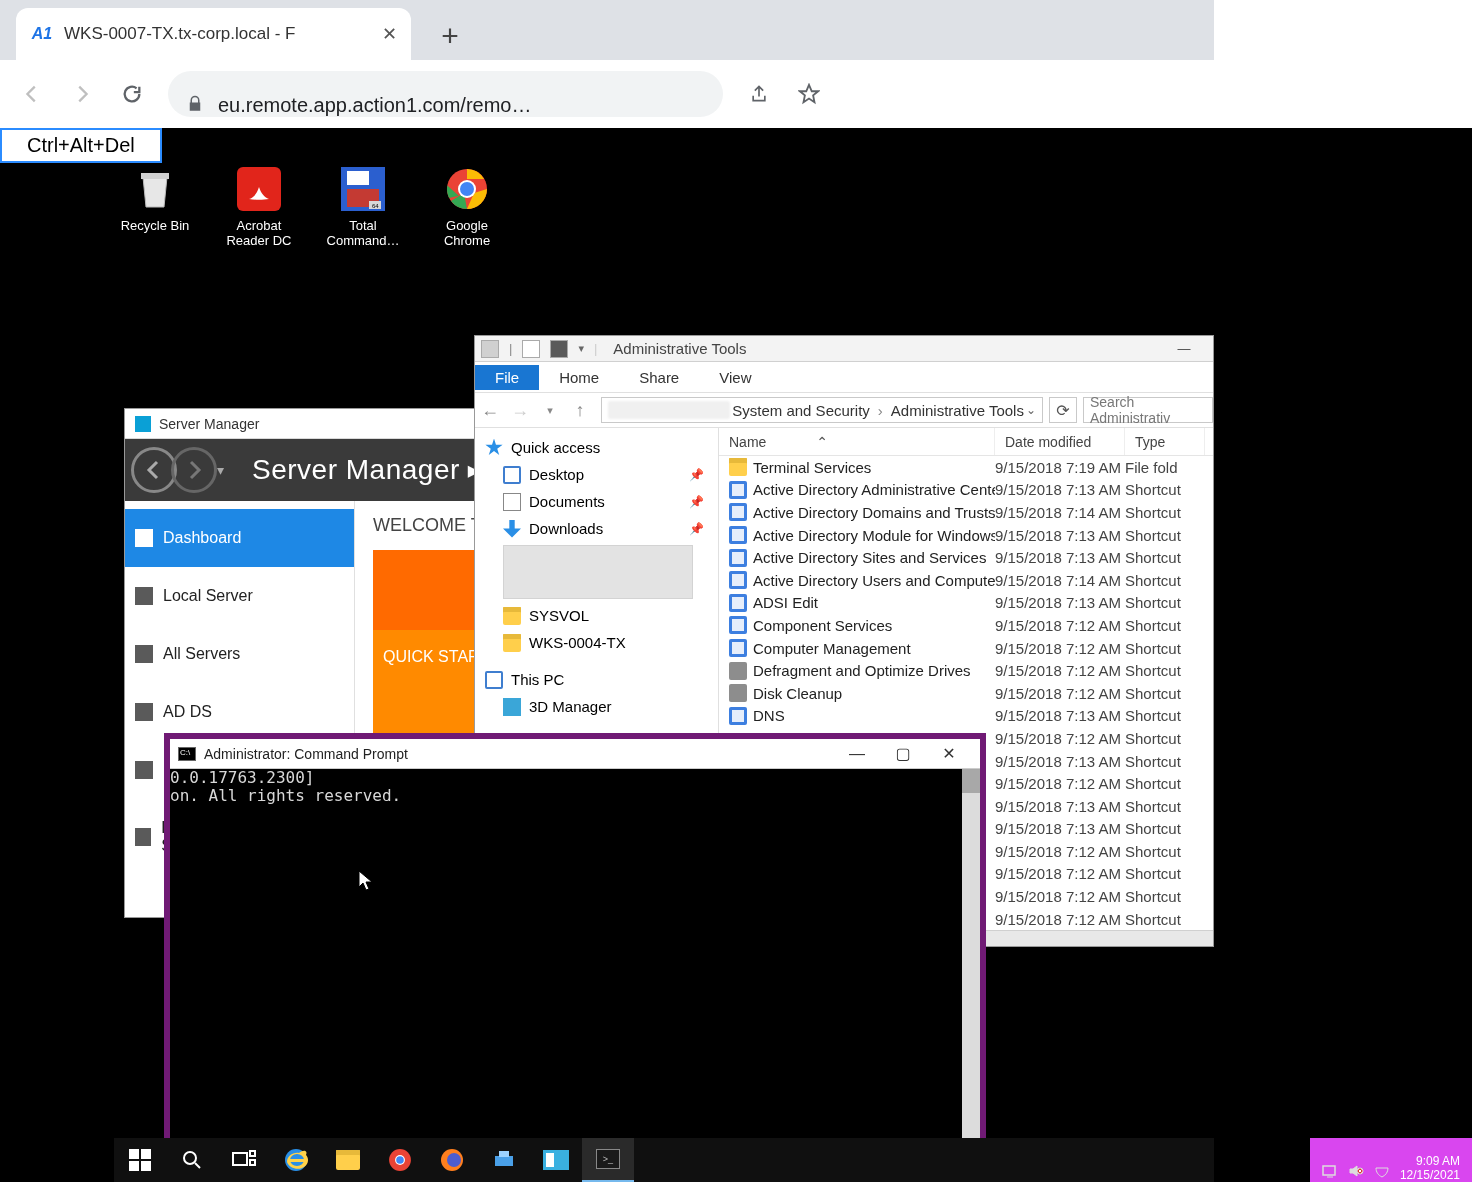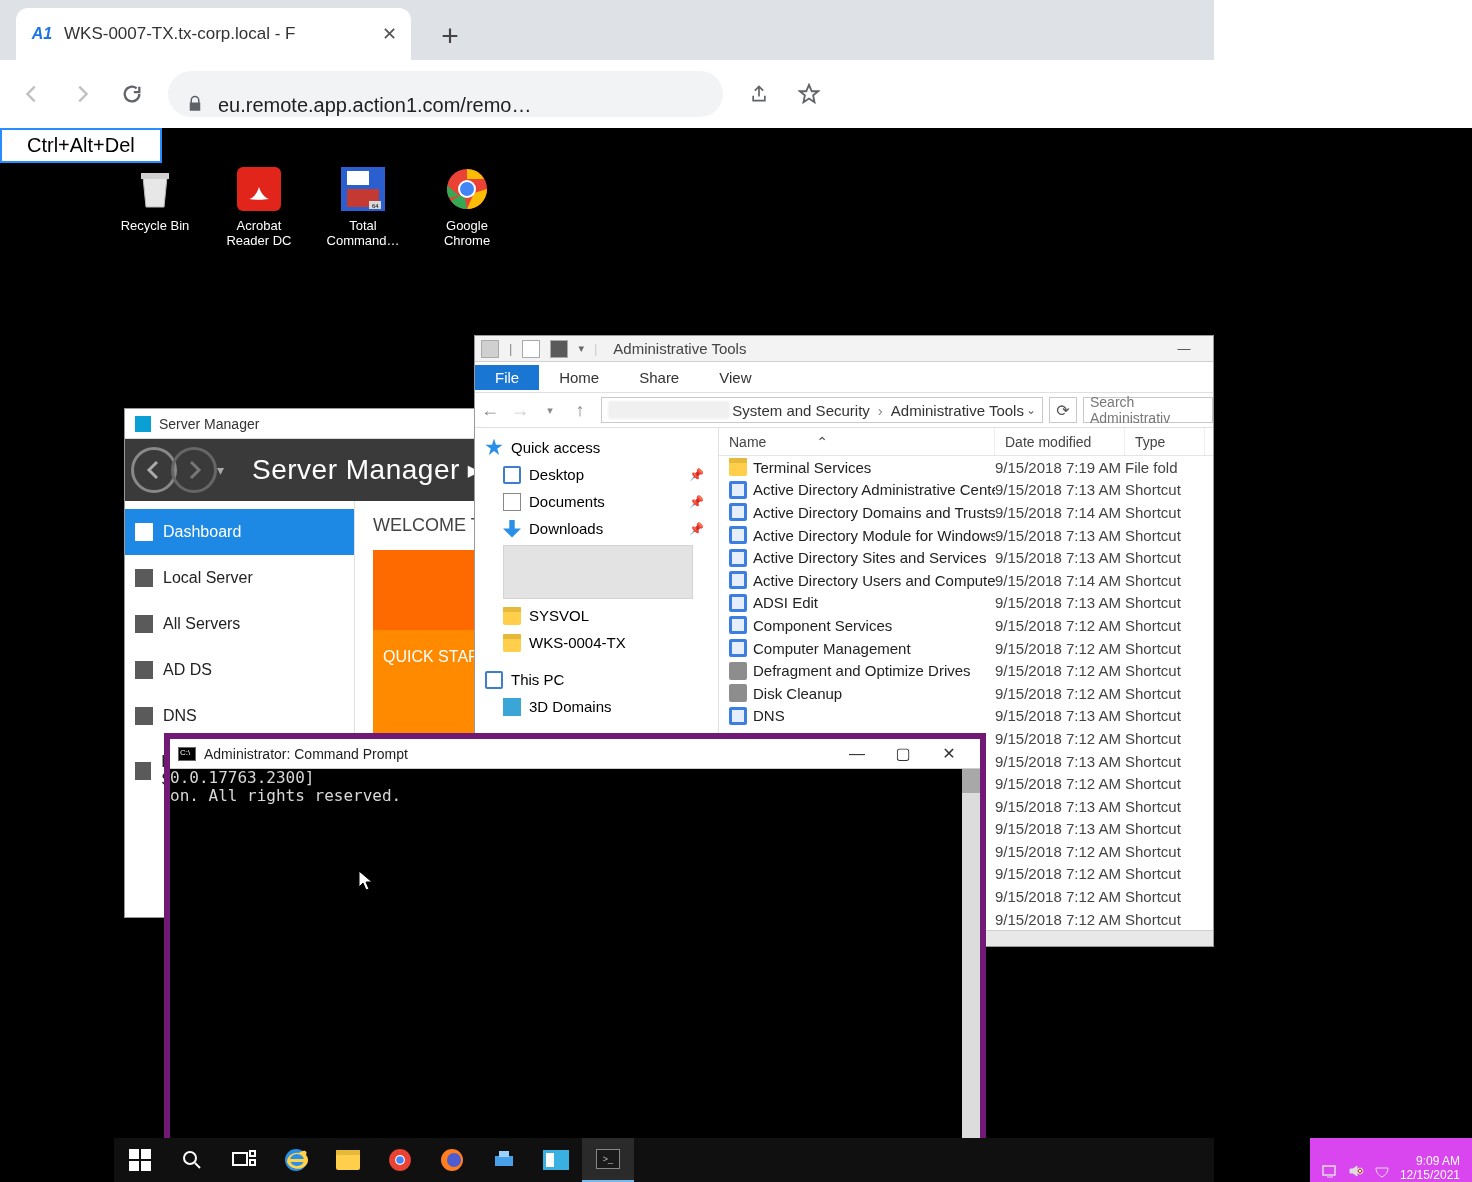--- a/index.html
+++ b/index.html
@@ -37,21 +37,21 @@
   .sm-title{height:30px;display:flex;align-items:center;gap:8px;padding:0 10px;font-size:14px;color:#333;background:#fff;border-bottom:1px solid #d9d9d9;}
   .sm-icon{width:16px;height:16px;background:#0aa0d6;}
   .sm-ribbon{height:62px;background:#3a3a3a;display:flex;align-items:center;color:#fff;}
   .sm-arrows{width:46px;height:46px;border:3px solid #888;border-radius:50%;display:flex;align-items:center;justify-content:center;margin:0 0 0 6px;}
   .sm-arrows.fwd{border-color:#666;}
   .sm-ribtitle{font-size:28px;font-weight:300;margin-left:28px;letter-spacing:.5px;}
   .sm-ribchevron{font-size:24px;margin:0 8px 0 8px;}
 
   .sm-body{display:flex;height:calc(100% - 92px);}  
   .sm-nav{width:230px;border-right:1px solid #e0e0e0;padding-top:8px;}
-  .sm-nav .ni{display:flex;align-items:center;gap:10px;padding:14px 10px;font-size:16px;color:#222;}
+  .sm-nav .ni{display:flex;align-items:center;gap:10px;padding:20px 10px;font-size:16px;color:#222;}
   .sm-nav .ni.active{background:#1e88e5;color:#fff;}
   .sm-nav .ni .ico{width:18px;height:18px;background:#5a5a5a;}
   .sm-nav .ni .ico.white{background:#fff;}
   .sm-nav .ni .arrow{margin-left:auto;color:#666;}
   .sm-main{flex:1;padding:14px 0 0 18px;}
   .sm-welcome{font-size:18px;color:#444;}
   .sm-tile{width:100%;height:400px;margin-top:14px;background:#ff8a00;}
   .sm-tile .row1{height:80px;background:#ff6a00;}
   .sm-tile .label{color:#fff;font-size:16px;padding:18px 0 0 10px;}
 
@@ -347,21 +347,21 @@
             <span class="ico ico-folder"></span>
             <span>WKS-0004-TX</span>
           </div>
         <div style="height:10px"></div>
         <div class="ti lvl1">
             <span class="ico ico-monitor"></span>
             <span>This PC</span>
           </div>
         <div class="ti">
             <span class="ico" style="background:#3aa6d8"></span>
-            <span>3D Domains</span>
+            <span>3D Manager</span>
           </div>
       </div>
       <div class="fe-list">
         <div class="fe-head">
           <div class="col name">
               <span>Name</span>
               <span class="sort">⌃</span>
             </div>
           <div class="col date">Date modified</div>
           <div class="col type">Type</div>

